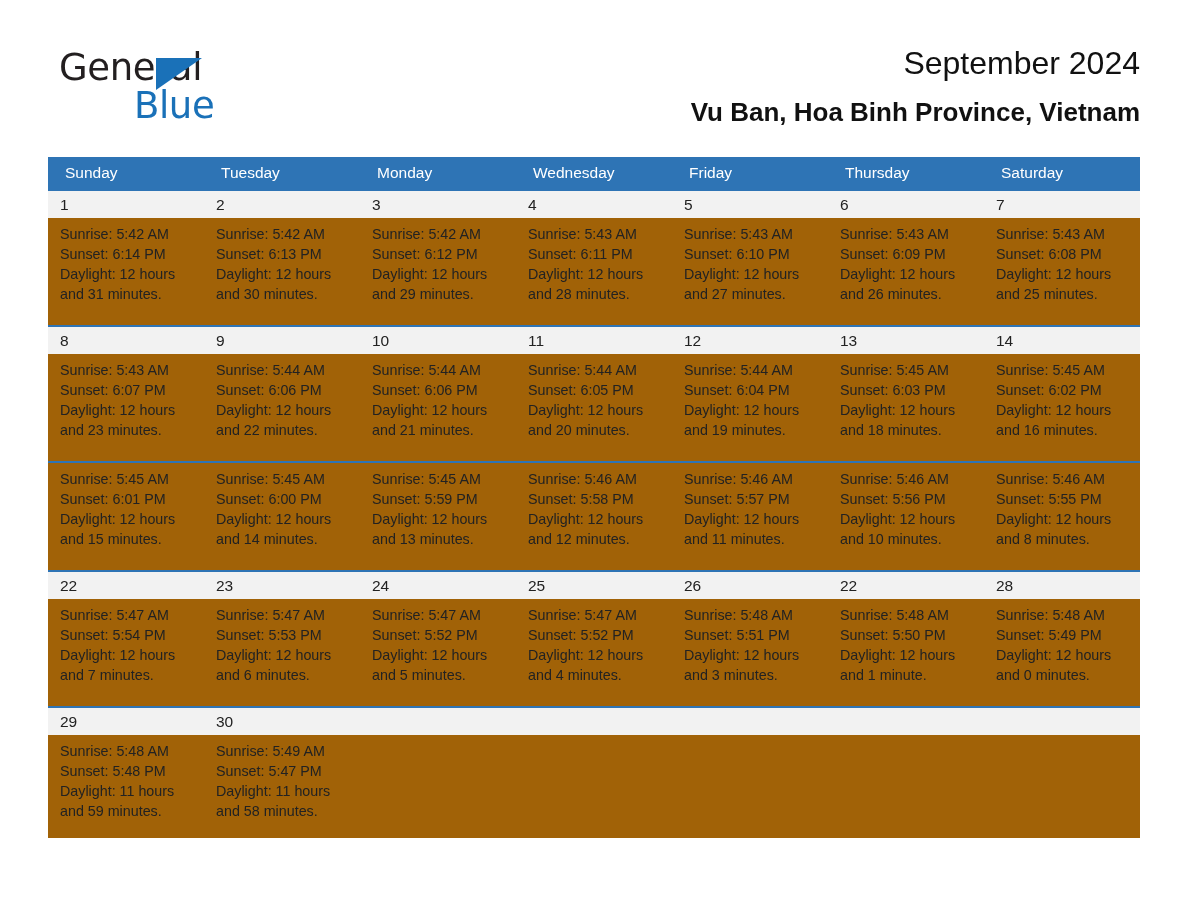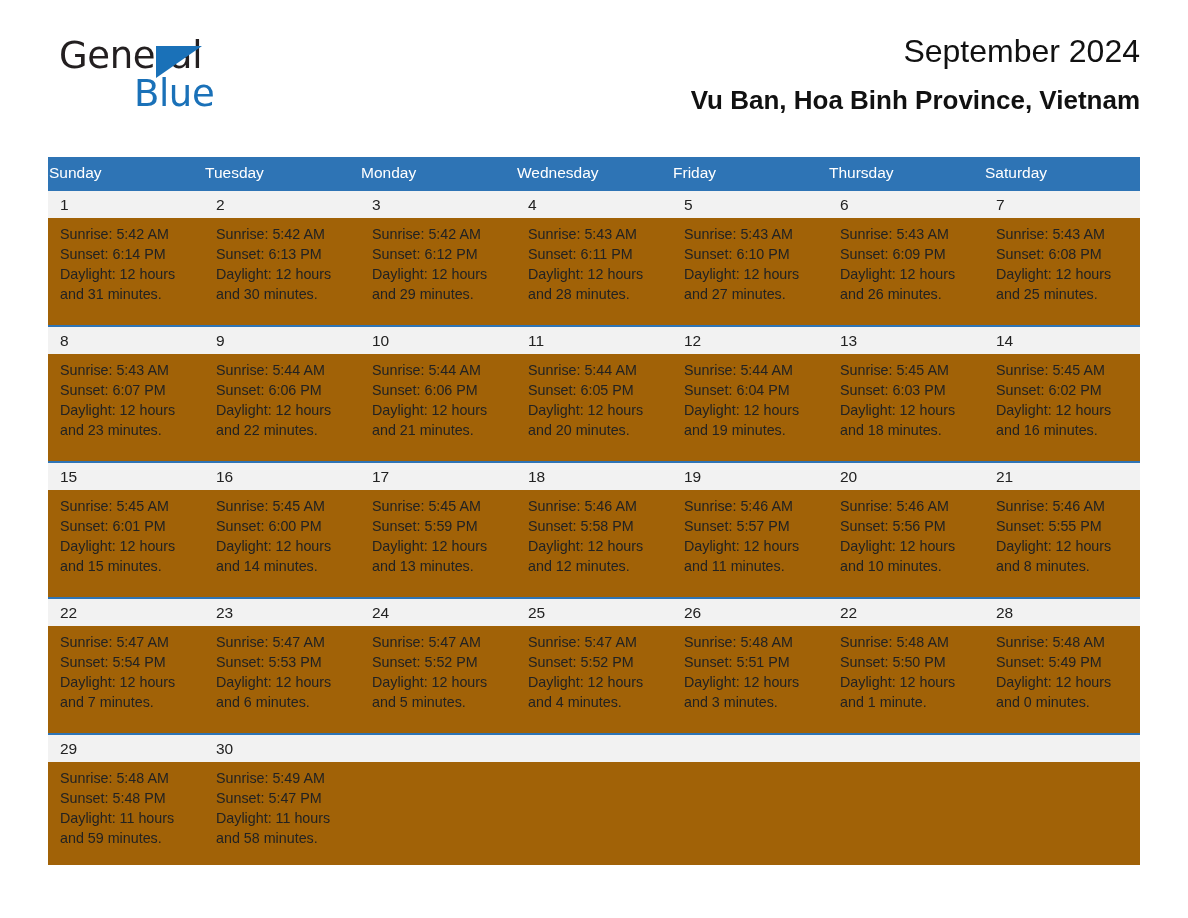--- a/index.html
+++ b/index.html
@@ -19,21 +19,21 @@
     position: relative;
     width: 1188px;
     height: 918px;
     box-sizing: border-box;
   }
 
   
   .header {
     position: absolute;
     left: 48px;
-    top: 24px;
+    top: 36px;
     width: 1092px;
     height: 108px;
   }
   .brand {
     position: absolute;
     left: 11px;
     top: 12px;
     width: 220px;
     height: 80px;
   }
@@ -102,21 +102,21 @@
   .dow-row {
     display: flex;
     background: #2e74b5;
     height: 32px;
   }
   .dow-cell {
     flex: 1 1 0;
     color: #ffffff;
     font-size: 15.5px;
     line-height: 32px;
-    padding-left: 1px;
+    padding-left: 17px;
     box-sizing: border-box;
     white-space: nowrap;
   }
   .week {
     border-top: 2px solid #2e74b5;
   }
   .week:first-of-type {
     border-top: none;
   }
   .week-daterow {
@@ -291,29 +291,20 @@
         <div class="body-cell">
           <div class="line">Sunrise: 5:45 AM</div>
           <div class="line">Sunset: 6:02 PM</div>
           <div class="line">Daylight: 12 hours</div>
           <div class="line">and 16 minutes.</div>
         </div>
       </div>
     </div>
 
     <div class="week">
-      <div class="week-daterow">
-        <div class="date-cell">15</div>
-        <div class="date-cell">16</div>
-        <div class="date-cell">17</div>
-        <div class="date-cell">18</div>
-        <div class="date-cell">19</div>
-        <div class="date-cell">20</div>
-        <div class="date-cell">21</div>
-      </div>
       <div class="week-bodyrow">
         <div class="body-cell">
           <div class="line">Sunrise: 5:45 AM</div>
           <div class="line">Sunset: 6:01 PM</div>
           <div class="line">Daylight: 12 hours</div>
           <div class="line">and 15 minutes.</div>
         </div>
         <div class="body-cell">
           <div class="line">Sunrise: 5:45 AM</div>
           <div class="line">Sunset: 6:00 PM</div>

